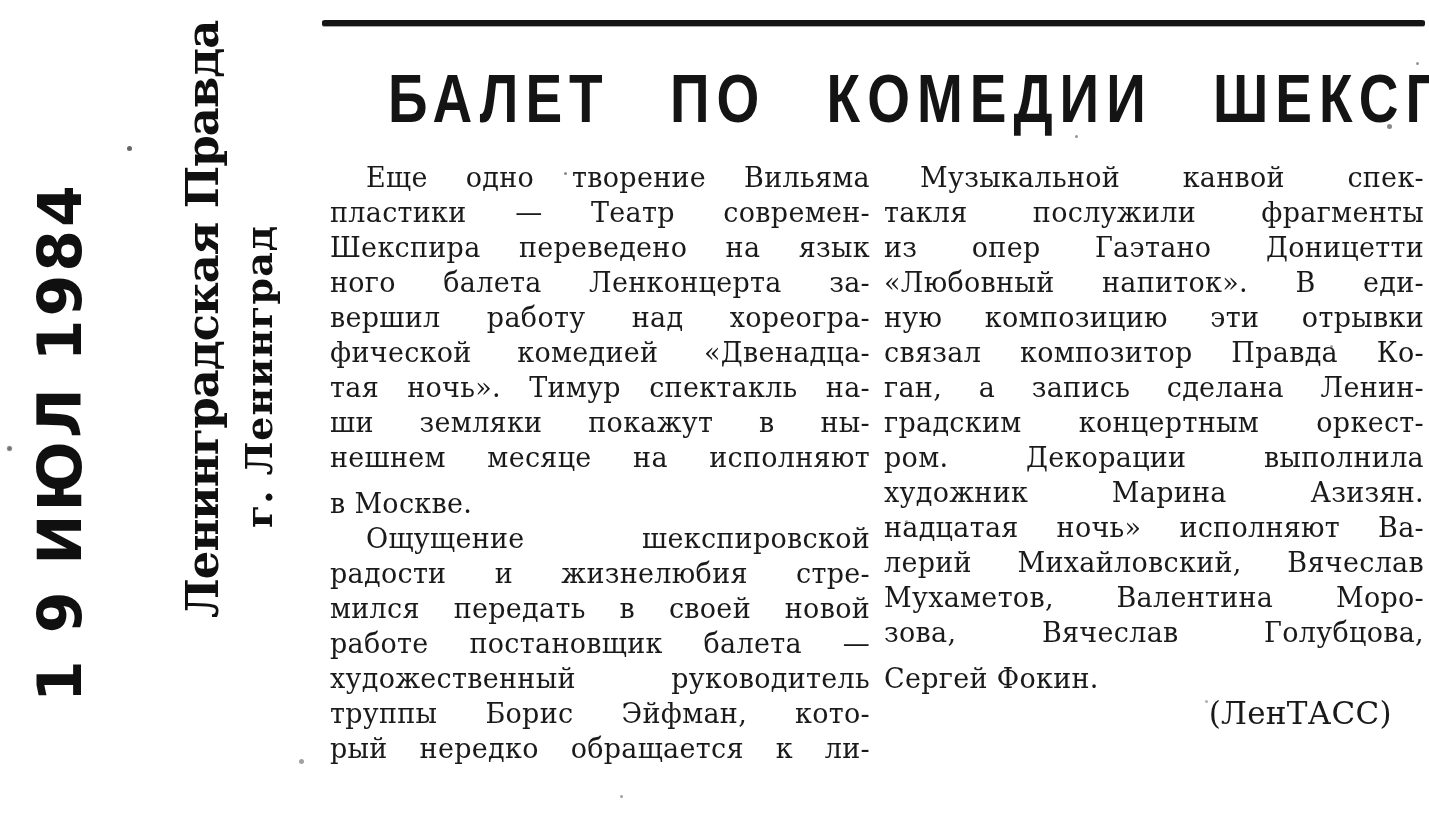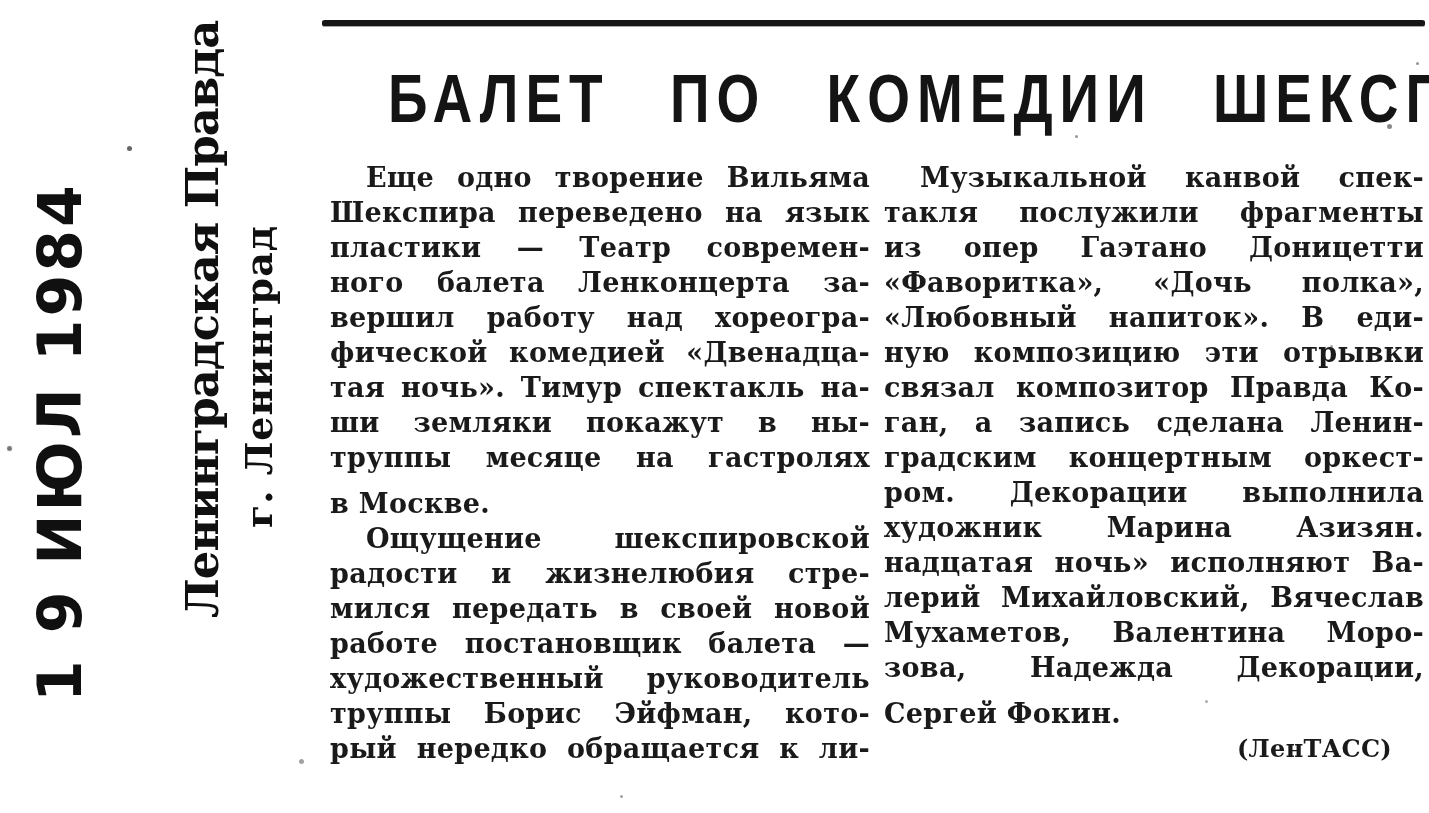--- a/index.html
+++ b/index.html
@@ -16,27 +16,27 @@
   .rule{height:6px;background:#151515;margin-top:20px;border-radius:3px/2px;
         box-shadow:0 1px 0 rgba(0,0,0,.35);}
   .title{
     margin:36px 0 0 66px;
     font-family:"Liberation Sans", sans-serif;
     font-weight:700;font-size:55px;line-height:58px;
     letter-spacing:7px;word-spacing:38px;white-space:nowrap;
     transform:scaleY(1.25);transform-origin:50% 0;
     color:#141414;
   }
-  .columns{display:flex;gap:14px;margin-top:40px;padding-left:8px;font-weight:bold;}
+  .columns{display:flex;gap:14px;margin-top:40px;padding-left:8px;}
   .col{width:540px;font-size:27px;line-height:35px;letter-spacing:.3px;color:#1a1a1a;}
   .para{margin:0;}
   .line{text-align:justify;text-align-last:justify;white-space:nowrap;}
   .line.first{text-indent:36px;}
   .line.last{text-align-last:left;margin-top:11px;}
-  .byline{text-align:right;padding-right:32px;line-height:35px;font-size:24px;}
+  .byline{text-align:right;padding-right:32px;line-height:35px;font-size:31px;}
 
   
   .stamp{position:absolute;transform-origin:0 0;transform:rotate(-90deg);
          white-space:nowrap;color:#101010;}
   .date-stamp{
     left:18px;top:702px;width:425px;height:85px;line-height:85px;
     font-family:"DejaVu Sans", sans-serif;font-weight:700;
     font-size:60px;letter-spacing:3px;
   }
   .name-stamp{
@@ -84,59 +84,58 @@
 
   <div class="article">
     <div class="rule"></div>
 
     <h1 class="title">БАЛЕТ ПО КОМЕДИИ ШЕКСПИРА</h1>
 
     <div class="columns">
       <div class="col">
           <div class="para">
             <div class="line first">Еще одно творение Вильяма</div>
+            <div class="line">пластики — Театр современ-</div>
             <div class="line">Шекспира переведено на язык</div>
-            <div class="line">пластики — Театр современ-</div>
             <div class="line">ного балета Ленконцерта за-</div>
             <div class="line">вершил работу над хореогра-</div>
             <div class="line">фической комедией «Двенадца-</div>
             <div class="line">тая ночь». Тимур спектакль на-</div>
             <div class="line">ши земляки покажут в ны-</div>
-            <div class="line">труппы месяце на гастролях</div>
+            <div class="line">нешнем месяце на исполняют</div>
             <div class="line last">в Москве.</div>
           </div>
           <div class="para">
             <div class="line first">Ощущение шекспировской</div>
             <div class="line">радости и жизнелюбия стре-</div>
             <div class="line">мился передать в своей новой</div>
             <div class="line">работе постановщик балета —</div>
             <div class="line">художественный руководитель</div>
             <div class="line">труппы Борис Эйфман, кото-</div>
             <div class="line">рый нередко обращается к ли-</div>
           </div>
         </div>
 
       <div class="col">
         <div>
             <div class="para">
               <div class="line first">Музыкальной канвой спек-</div>
               <div class="line">такля послужили фрагменты</div>
               <div class="line">из опер Гаэтано Доницетти</div>
-              <div class="line">«Фаворитка», «Дочь полка»,</div>
               <div class="line">«Любовный напиток». В еди-</div>
               <div class="line">ную композицию эти отрывки</div>
               <div class="line">связал композитор Правда Ко-</div>
               <div class="line">ган, а запись сделана Ленин-</div>
               <div class="line">градским концертным оркест-</div>
               <div class="line">ром. Декорации выполнила</div>
               <div class="line">художник Марина Азизян.</div>
               <div class="line">надцатая ночь» исполняют Ва-</div>
               <div class="line">лерий Михайловский, Вячеслав</div>
               <div class="line">Мухаметов, Валентина Моро-</div>
-              <div class="line">зова, Надежда Декорации,</div>
+              <div class="line">зова, Вячеслав Голубцова,</div>
               <div class="line last">Сергей Фокин.</div>
             </div>
           </div>
         <div class="byline">(ЛенТАСС)</div>
       </div>
     </div>
   </div>
 
 </div>
 

